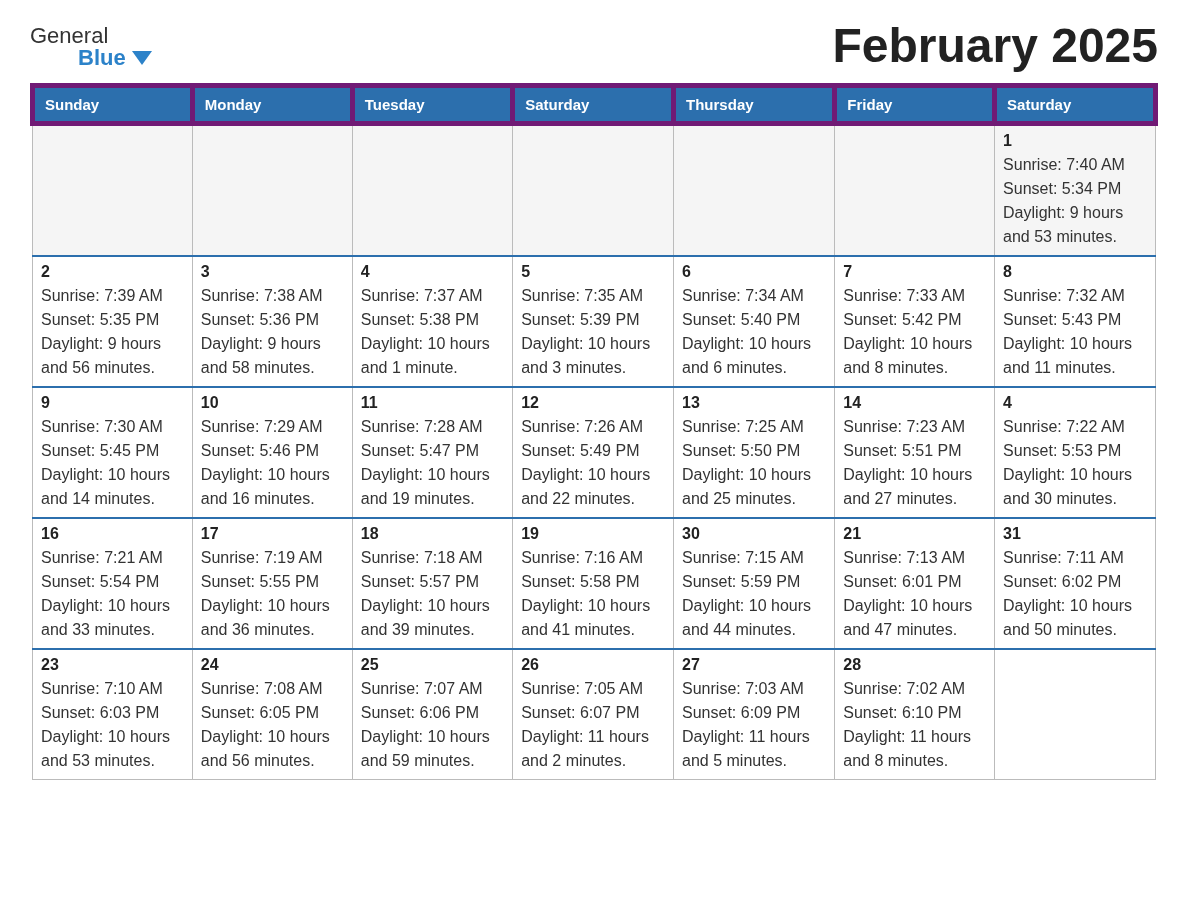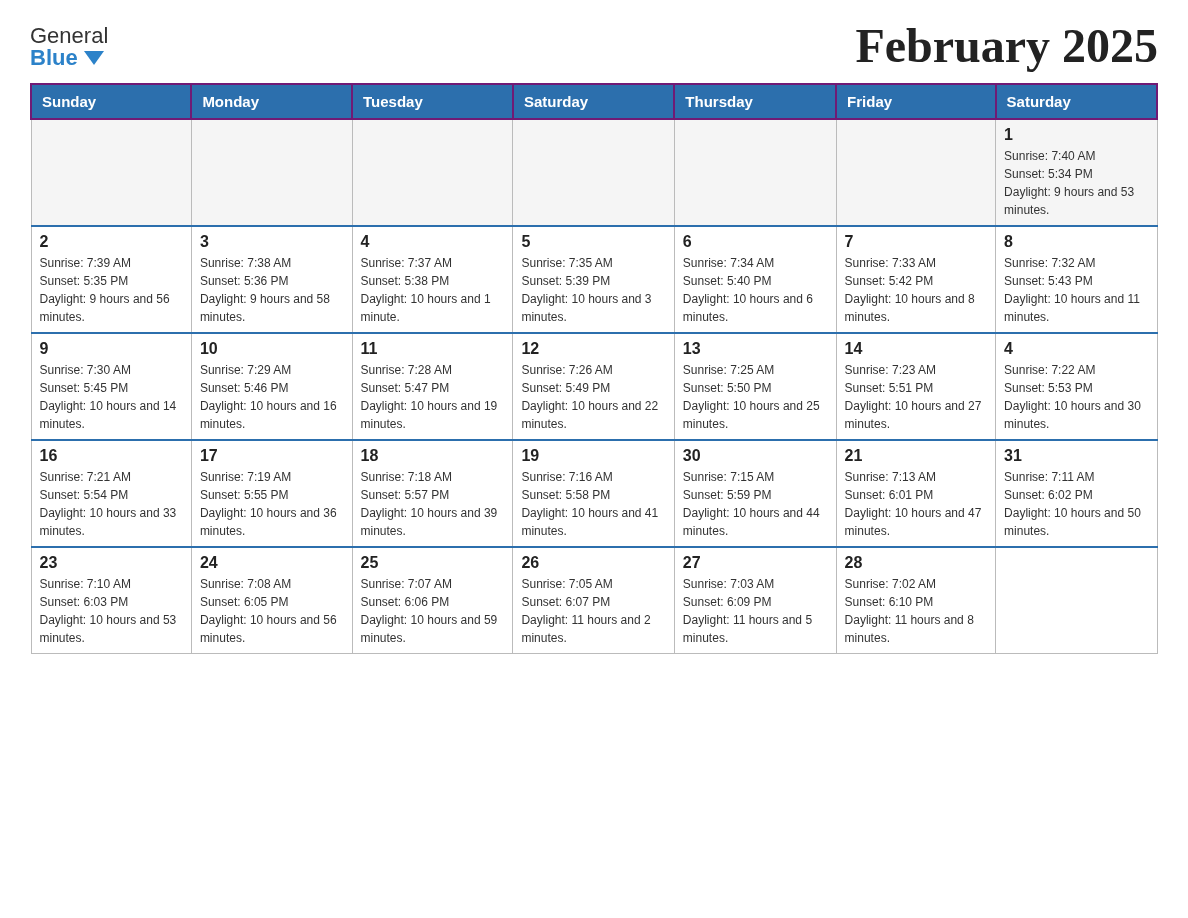--- a/index.html
+++ b/index.html
@@ -29,79 +29,79 @@
       line-height: 1;
     }
     .logo-blue {
       font-size: 22px;
       font-weight: bold;
       color: #2c82c9;
       line-height: 1;
       display: flex;
       align-items: center;
       gap: 4px;
+      margin-left: 48px;
     }
     .logo-triangle {
       width: 0;
       height: 0;
       border-left: 10px solid transparent;
       border-right: 10px solid transparent;
       border-top: 14px solid #2c82c9;
       display: inline-block;
       margin-left: 2px;
     }
     .title-block {
       text-align: right;
     }
     .month-title {
       font-size: 48px;
       font-weight: bold;
       color: #222;
       line-height: 1.1;
-      font-family: Liberation Serif, serif;
     }
     .location {
       font-size: 20px;
       color: #444;
       margin-top: 4px;
     }
     .calendar {
       width: 100%;
       border-collapse: collapse;
       border: 1px solid #999;
     }
     .calendar th {
       background-color: #2c6fad;
       color: #fff;
       font-size: 15px;
       font-weight: bold;
       padding: 8px 10px;
       text-align: left;
-      border: 2px solid #701a75;
+      border: 5px solid #701a75;
     }
     .calendar td {
       vertical-align: top;
       border: 1px solid #bbb;
       padding: 6px 8px;
       width: 170px;
       min-height: 100px;
       background: #fff;
     }
     .calendar tr:first-child td {
       background: #f5f5f5;
     }
     .day-number {
       font-size: 16px;
       font-weight: bold;
       color: #222;
       display: block;
       margin-bottom: 3px;
     }
     .day-info {
-      font-size: 12px;
+      font-size: 16px;
       color: #333;
       line-height: 1.5;
     }
     .empty-cell {
       background: #f5f5f5;
     }
     .calendar tbody tr td {
       height: 105px;
     }
     .row-top-border td {

